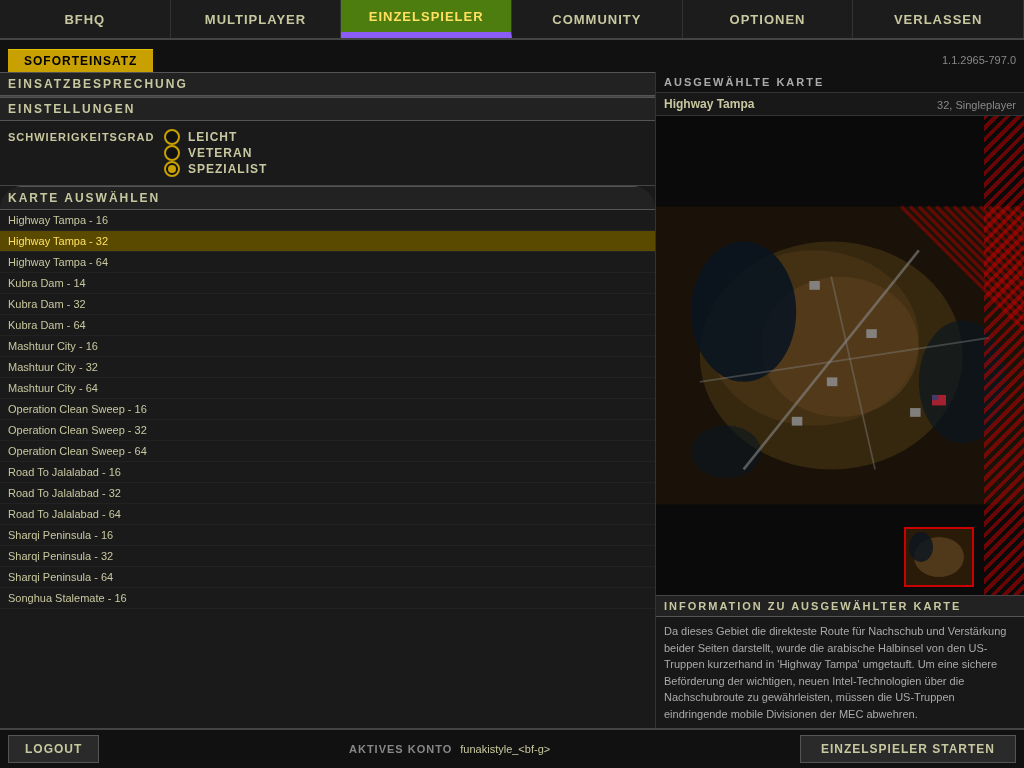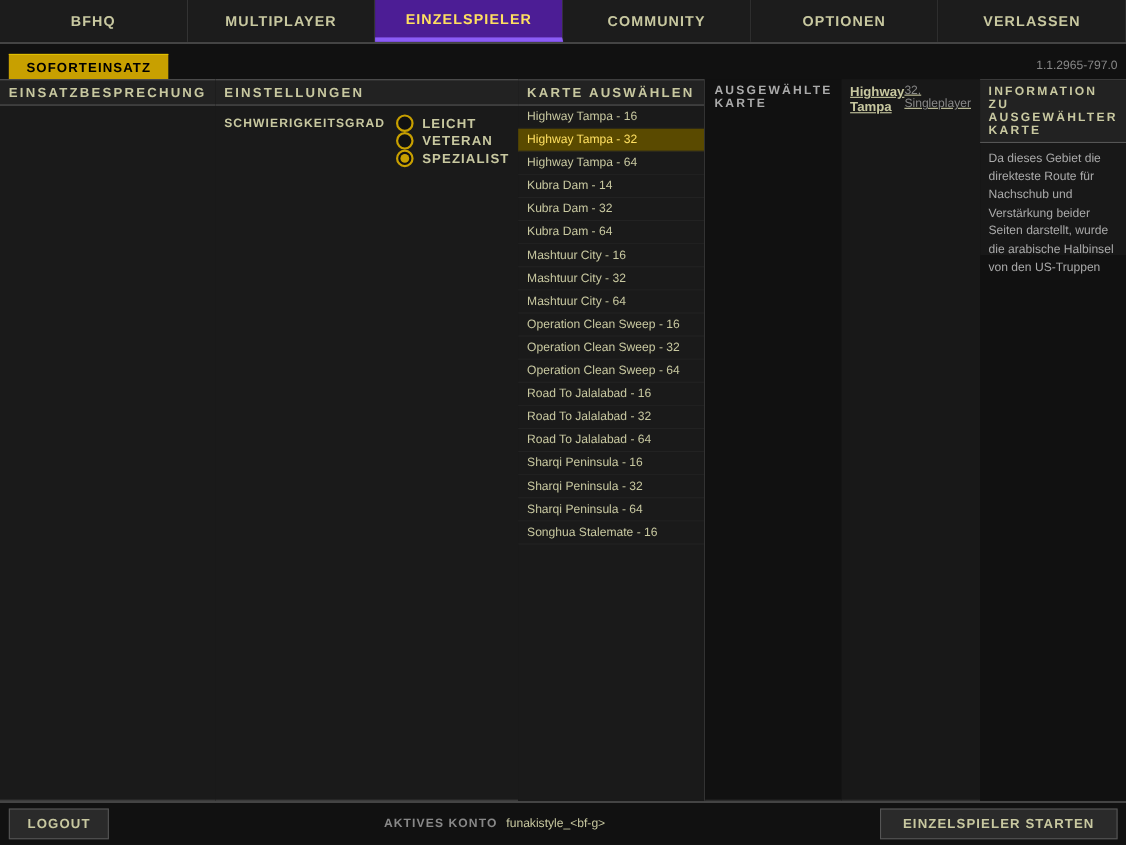--- a/index.html
+++ b/index.html
@@ -27,22 +27,22 @@
       justify-content: center;
       color: #c8c8a0;
       font-size: 13px;
       font-weight: bold;
       letter-spacing: 1px;
       cursor: pointer;
       border-right: 1px solid #333;
       background: #1c1c1c;
     }
     .nav-item.active {
-      background: #4c1d95;
-      border-bottom: 4px solid #8b5cf6;
+      background: #4d7c0f;
+      border-bottom: 6px solid #8b5cf6;
       color: #ffe060;
     }
 
     
     #subtab-bar {
       display: flex;
       height: 32px;
       background: #111;
       align-items: flex-end;
       padding-left: 8px;
@@ -68,20 +68,21 @@
     
     #main-content {
       display: flex;
       height: calc(768px - 40px - 32px - 40px);
     }
 
     
     #left-panel {
       width: 656px;
       display: flex;
+      flex-direction: column;
       border-right: 1px solid #333;
     }
 
     
     #briefing-section {
       background: #1a1a1a;
       border-bottom: 1px solid #444;
     }
     .section-header {
       background: #222;
@@ -158,20 +159,21 @@
       letter-spacing: 1px;
     }
 
     
     #map-select-section {
       flex: 1;
       display: flex;
       flex-direction: column;
       background: #1a1a1a;
       overflow: hidden;
+      border-radius: 22px;
     }
     #map-list-container {
       flex: 1;
       overflow-y: auto;
       position: relative;
     }
     #map-list-container::-webkit-scrollbar { width: 12px; }
     #map-list-container::-webkit-scrollbar-track { background: #1a1a1a; }
     #map-list-container::-webkit-scrollbar-thumb { background: #c8a000; }
     .map-list-item {
@@ -183,33 +185,32 @@
     }
     .map-list-item.selected {
       background: #5a4a00;
       color: #ffe060;
     }
 
     
     #right-panel {
       flex: 1;
       display: flex;
-      flex-direction: row;
+      flex-direction: column;
       background: #111;
       position: relative;
     }
 
     #map-header {
       display: flex;
       justify-content: space-between;
-      align-items: flex-start;
+      align-items: flex-end;
       padding: 4px 8px;
       background: #181818;
       border-bottom: 1px solid #333;
-      text-decoration: underline;
     }
     #map-name-display {
       color: #c8c8a0;
       font-weight: bold;
       font-size: 12px;
     }
     #map-mode-display {
       color: #888;
       font-size: 11px;
     }

